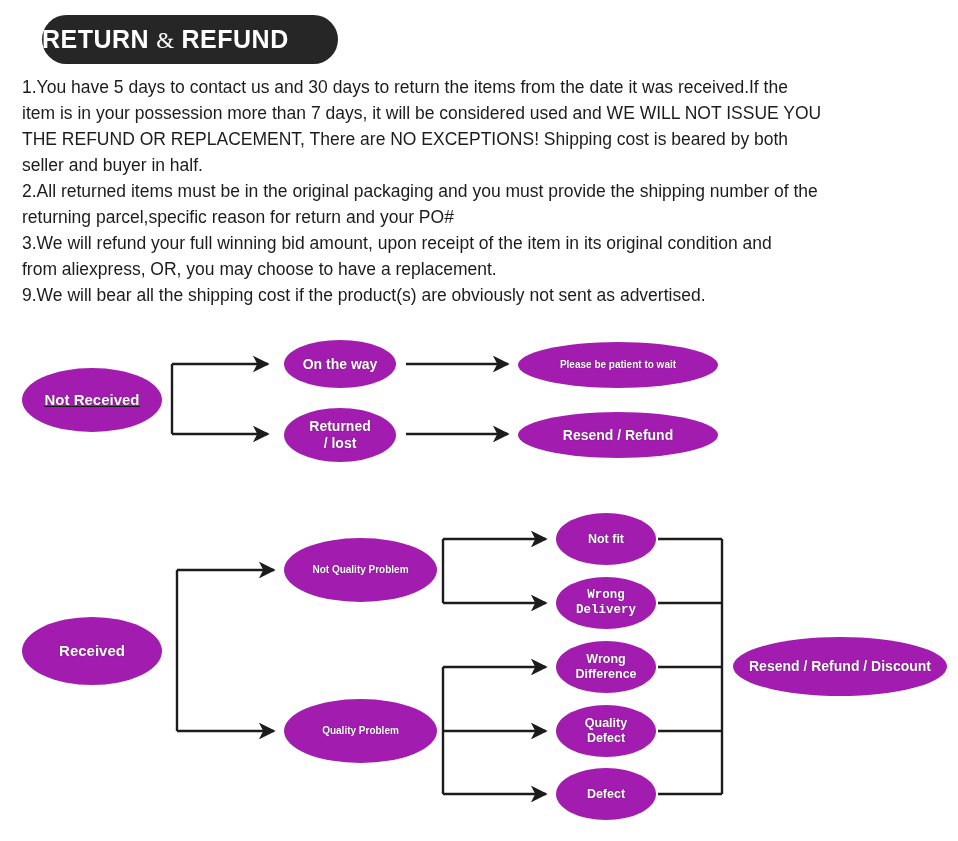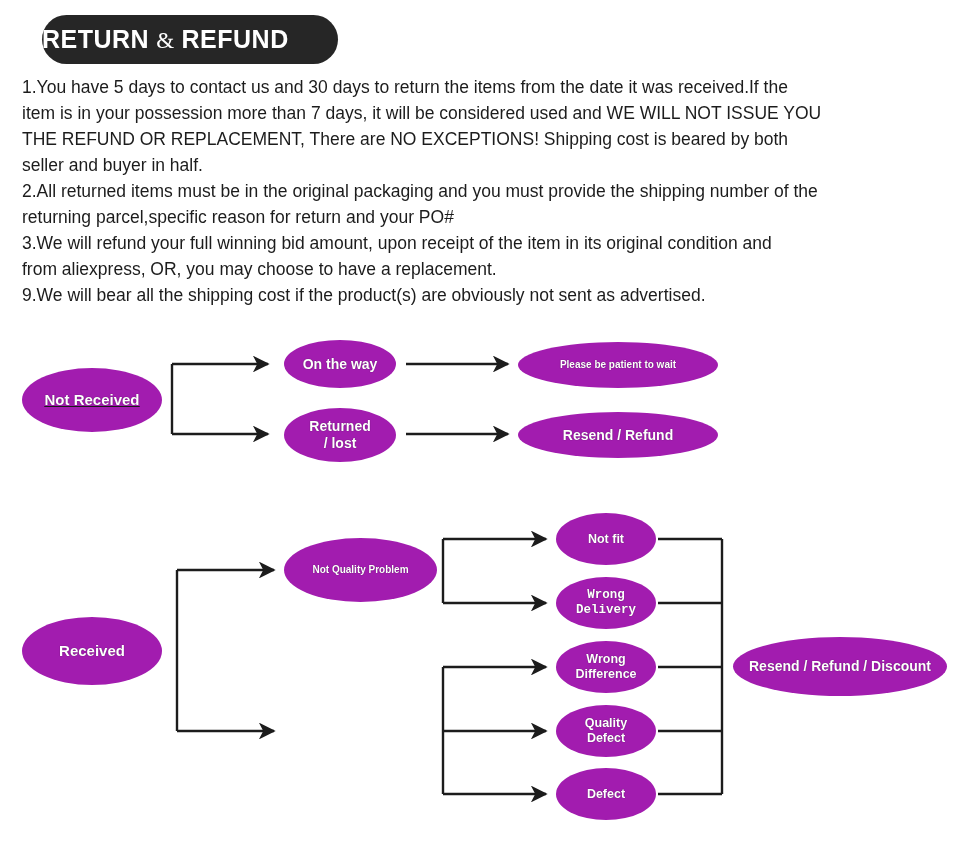--- a/index.html
+++ b/index.html
@@ -180,20 +180,23 @@
   </div>
 
   <div class="node" style="left:518px; top:412px; width:200px; height:46px;">
     <span class="node-label s-14">Resend / Refund</span>
   </div>
 
   <div class="node" style="left:284px; top:538px; width:153px; height:64px;">
     <span class="node-label s-13">Not Quality Problem</span>
   </div>
 
+  <div class="node" style="left:284px; top:699px; width:153px; height:64px;">
+    <span class="node-label s-13">Quality Problem</span>
+  </div>
 
   <div class="node" style="left:556px; top:513px; width:100px; height:52px;">
     <span class="node-label s-12">Not fit</span>
   </div>
 
   <div class="node" style="left:556px; top:577px; width:100px; height:52px;font-family:Liberation Mono, monospace;">
     <span class="node-label s-12">Wrong
 Delivery</span>
   </div>
 

